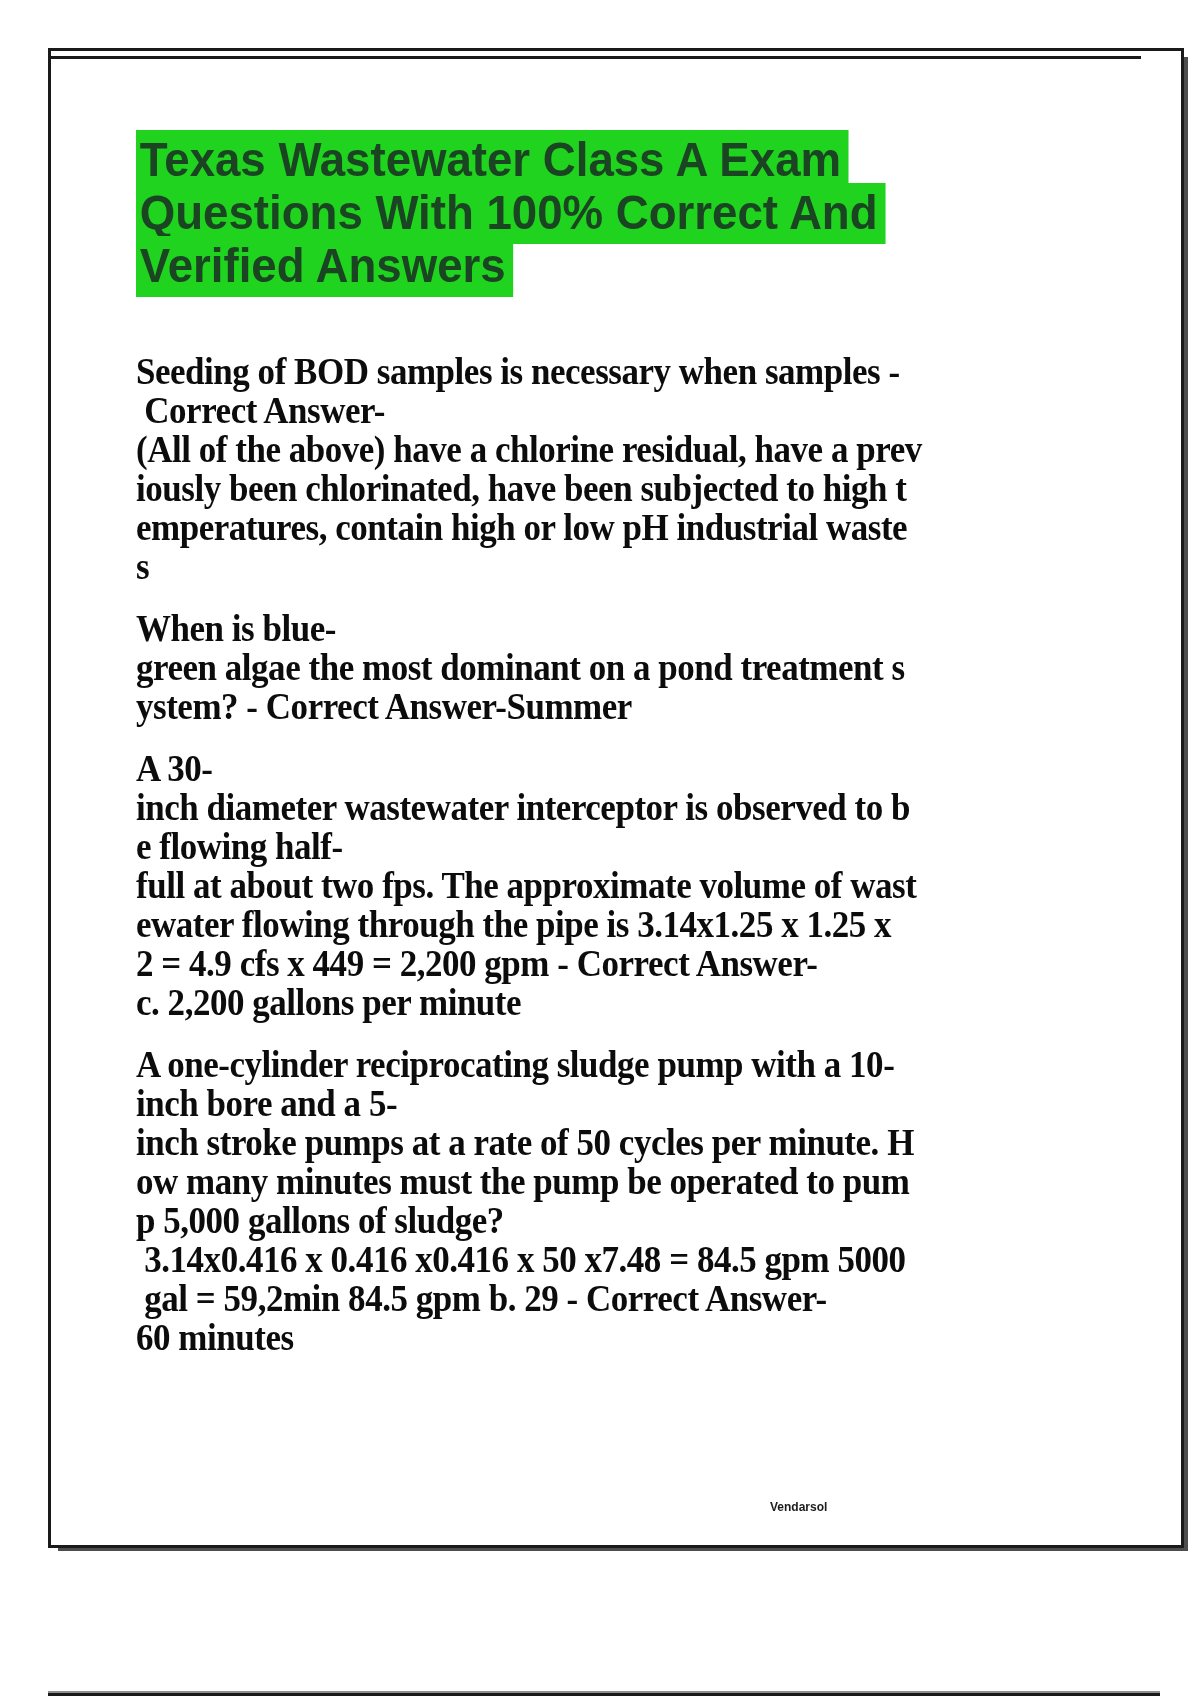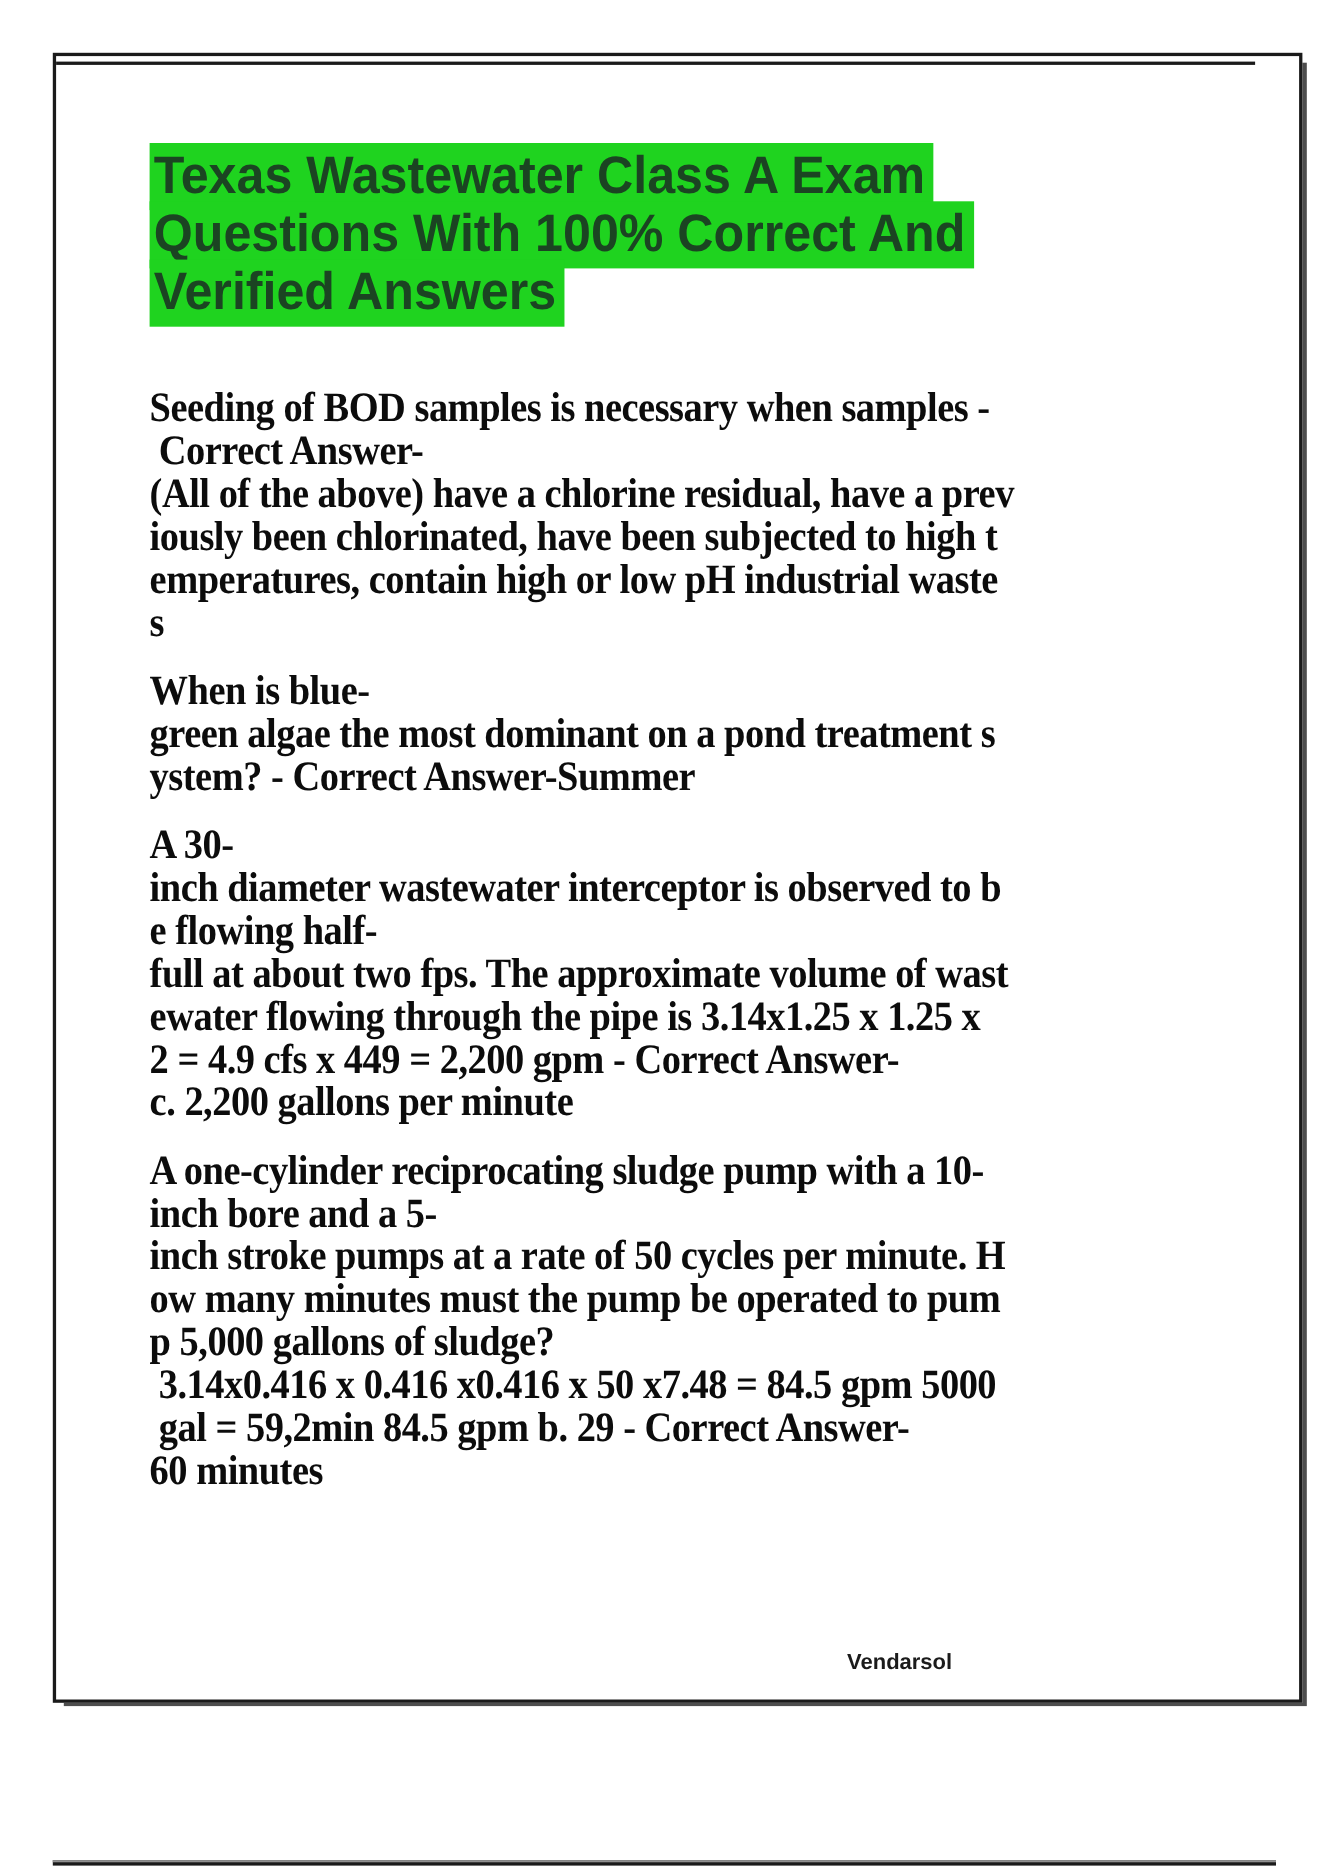--- a/index.html
+++ b/index.html
@@ -65,21 +65,21 @@
     width: 1120px;
     margin: 0 0 23px 0;
   }
 
   
   .brand {
     position: absolute;
     left: 770px; top: 1500px;
     font-family: "Liberation Sans", sans-serif;
     font-weight: bold;
-    font-size: 20px;
+    font-size: 12px;
     color: #1b1b1b;
   }
 
   
   .bottom-rule {
     position: absolute;
     left: 48px; top: 1691px;
     width: 1112px; height: 3px;
     background: var(--border-dark);
     border-top: 2px solid #909090;

